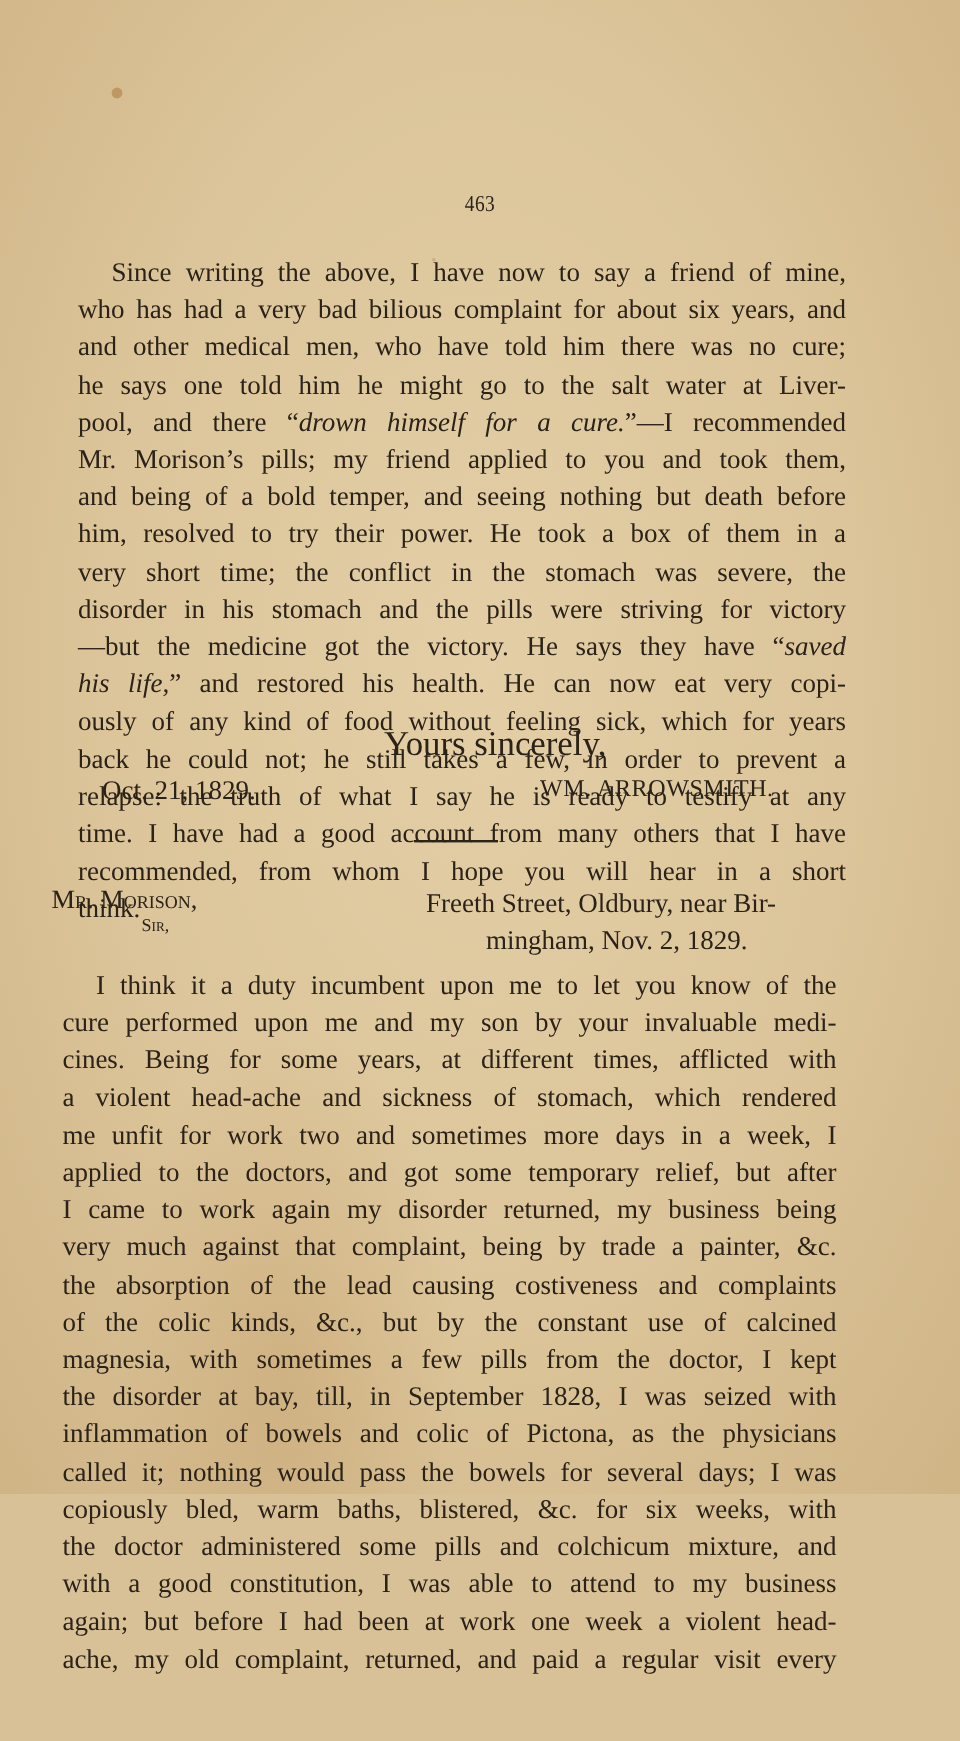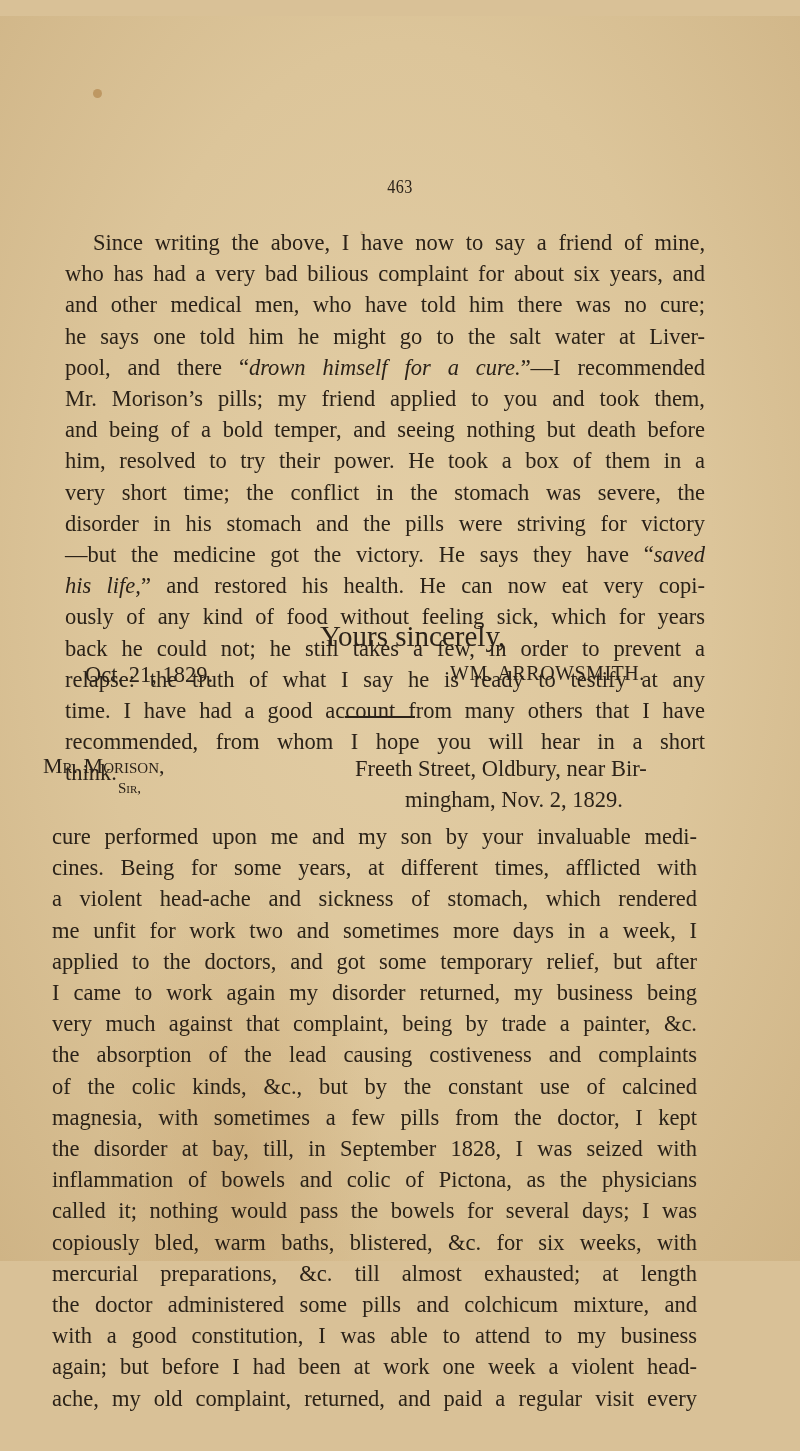--- a/index.html
+++ b/index.html
@@ -16,21 +16,20 @@
     .page {
       position: absolute;
       left: 0; top: 0;
       width: 800px;
       height: 1245px;
       background:
         radial-gradient(ellipse at 30% 92%, rgba(190,150,95,0.35) 0%, rgba(190,150,95,0) 18%),
         radial-gradient(ellipse at 50% 45%, #e3cea6 0%, #dcc59a 55%, #cfb486 100%);
       font-family: "Liberation Serif", "DejaVu Serif", serif;
       color: #2b2218;
-      margin-top: 16px;
     }
     .stain {
       position: absolute;
       border-radius: 50%;
       background: rgba(170, 120, 60, 0.55);
     }
     .page-number {
       position: absolute;
       left: 0;
       width: 800px;
@@ -160,34 +159,34 @@
   <div class="divider"></div>
 
   <div class="salutation-name">Mr. Morison,</div>
   <div class="salutation-sir">Sir,</div>
   <div class="address">
     <span class="a1">Freeth Street, Oldbury, near Bir-</span>
     <span class="a2">mingham, Nov. 2, 1829.</span>
   </div>
 
   <div class="text-block block2">
+    <span class="line indent">I think it a duty incumbent upon me to let you know of the</span>
     <span class="line">cure performed upon me and my son by your invaluable medi-</span>
     <span class="line">cines. Being for some years, at different times, afflicted with</span>
     <span class="line">a violent head-ache and sickness of stomach, which rendered</span>
     <span class="line">me unfit for work two and sometimes more days in a week, I</span>
     <span class="line">applied to the doctors, and got some temporary relief, but after</span>
     <span class="line">I came to work again my disorder returned, my business being</span>
     <span class="line">very much against that complaint, being by trade a painter, &amp;c.</span>
     <span class="line">the absorption of the lead causing costiveness and complaints</span>
     <span class="line">of the colic kinds, &amp;c., but by the constant use of calcined</span>
     <span class="line">magnesia, with sometimes a few pills from the doctor, I kept</span>
     <span class="line">the disorder at bay, till, in September 1828, I was seized with</span>
     <span class="line">inflammation of bowels and colic of Pictona, as the physicians</span>
     <span class="line">called it; nothing would pass the bowels for several days; I was</span>
     <span class="line">copiously bled, warm baths, blistered, &amp;c. for six weeks, with</span>
-    <span class="line">mercurial preparations, &amp;c. till almost exhausted; at length</span>
     <span class="line">the doctor administered some pills and colchicum mixture, and</span>
     <span class="line">with a good constitution, I was able to attend to my business</span>
     <span class="line">again; but before I had been at work one week a violent head-</span>
     <span class="line">ache, my old complaint, returned, and paid a regular visit every</span>
   </div>
 
 </div>
 
 </body></html>

